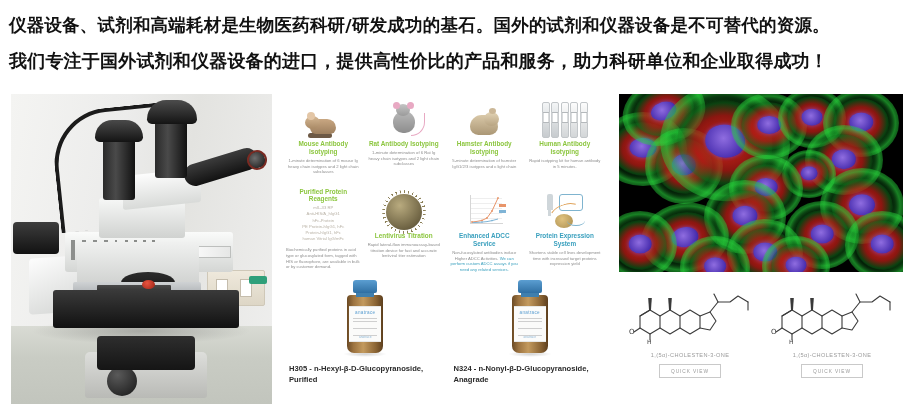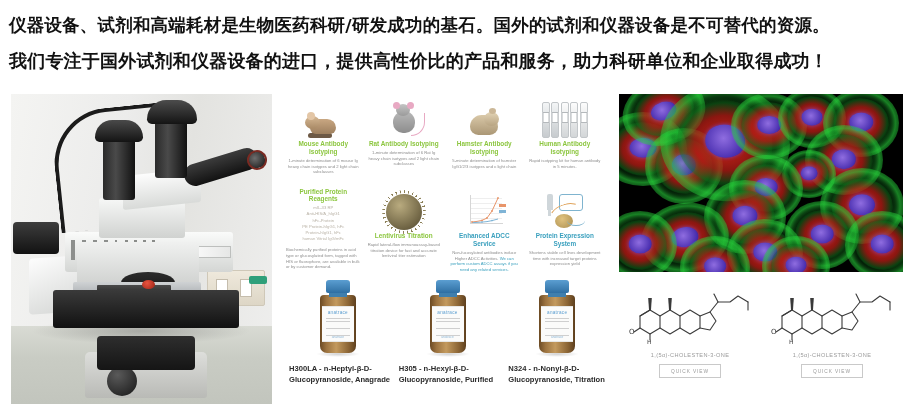--- a/index.html
+++ b/index.html
@@ -368,63 +368,49 @@
         </div>
         <div class="cell-title t-teal">Protein Expression System</div>
         <div class="cell-desc">Shortens stable cell lines development time with increased target proteins expression yield</div>
       </div>
     </div>
   </div>
 
   <div class="panel p-bottles">
     <div class="bottles-row">
 
+
       <div class="bottle-cell">
         <div class="bottle">
           <div class="b-shadow"></div>
             <div class="b-body"></div>
           <div class="b-label">
             <div class="b-brand">anatrace</div>
             <div class="b-lines"></div>
             <div class="b-foot">anatrace</div>
           </div>
           <div class="b-neck"></div>
             <div class="b-cap"></div>
         </div>
-        <div class="bottle-name">H300LA - n-Heptyl-β-D-Glucopyranoside, Anagrade</div>
+        <div class="bottle-name">H305 - n-Hexyl-β-D-Glucopyranoside, Purified</div>
       </div>
 
       <div class="bottle-cell">
         <div class="bottle">
           <div class="b-shadow"></div>
             <div class="b-body"></div>
           <div class="b-label">
             <div class="b-brand">anatrace</div>
             <div class="b-lines"></div>
             <div class="b-foot">anatrace</div>
           </div>
           <div class="b-neck"></div>
             <div class="b-cap"></div>
         </div>
-        <div class="bottle-name">H305 - n-Hexyl-β-D-Glucopyranoside, Purified</div>
-      </div>
-
-      <div class="bottle-cell">
-        <div class="bottle">
-          <div class="b-shadow"></div>
-            <div class="b-body"></div>
-          <div class="b-label">
-            <div class="b-brand">anatrace</div>
-            <div class="b-lines"></div>
-            <div class="b-foot">anatrace</div>
-          </div>
-          <div class="b-neck"></div>
-            <div class="b-cap"></div>
-        </div>
-        <div class="bottle-name">N324 - n-Nonyl-β-D-Glucopyranoside, Titration</div>
+        <div class="bottle-name">N324 - n-Nonyl-β-D-Glucopyranoside, Anagrade</div>
       </div>
 
     </div>
   </div>
 
   <div class="panel p-fluor">
     <div class="fl-cell" style="left:-8px;top:28px;width:64px;height:54px;">
         <div class="fl-nuc"></div>
       </div>
     <div class="fl-cell" style="left:14px;top:-6px;width:62px;height:48px;transform:rotate(-18deg);">

